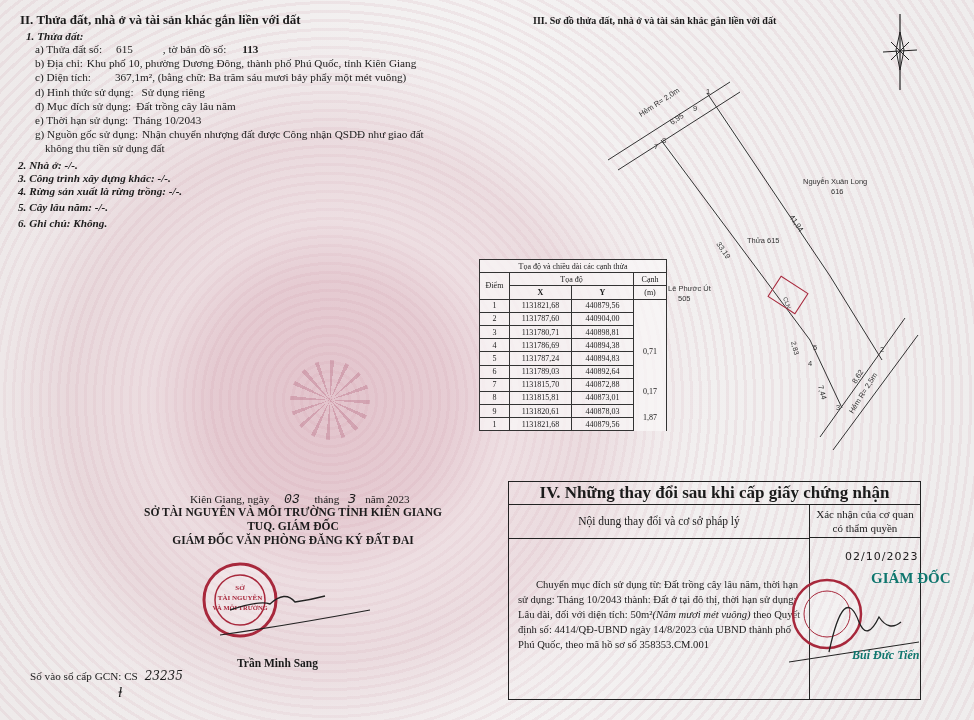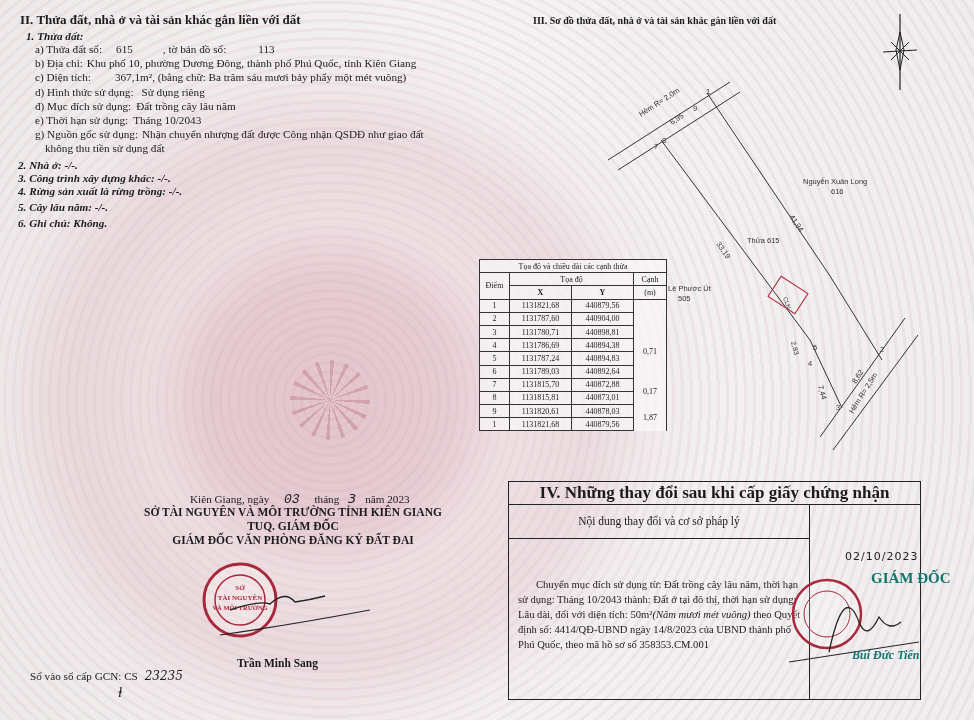--- a/index.html
+++ b/index.html
@@ -57,21 +57,21 @@
 <div class="bg-paper"></div>
 <div class="sun"></div>
 
 <div class="left-col">
   <div class="sec-title" style="margin-left:2px;">II. Thửa đất, nhà ở và tài sản khác gắn liền với đất</div>
   <div class="ital indent1" style="margin-top:2px;">1. Thửa đất:</div>
   <div class="line indent2 row">
     <span>a) Thửa đất số:</span>
     <span style="margin-left:14px;">615</span>
     <span style="margin-left:30px;">, tờ bản đồ số:</span>
-    <span style="margin-left:32px;">113</span>
+    <span style="margin-left:16px;font-weight:bold;">113</span>
   </div>
   <div class="line indent2 row">
     <span>b) Địa chỉ:</span>
     <span style="margin-left:4px;">Khu phố 10, phường Dương Đông, thành phố Phú Quốc, tỉnh Kiên Giang</span>
   </div>
   <div class="line indent2 row">
     <span>c) Diện tích:</span>
     <span style="margin-left:24px;">367,1m², (bằng chữ: Ba trăm sáu mươi bảy phẩy một mét vuông)</span>
   </div>
   <div class="line indent2 row">
@@ -247,20 +247,24 @@
         <td class="pt">1</td>
         <td class="x">1131821,68</td>
         <td class="y">440879,56</td>
       </tr>
 </tbody>
   </table>
 
 <div class="box4">
   <div class="hdr">IV. Những thay đổi sau khi cấp giấy chứng nhận</div>
   <div class="c1h">Nội dung thay đổi và cơ sở pháp lý</div>
+  <div class="c2h">
+    <div>Xác nhận của cơ quan</div>
+    <div>có thẩm quyền</div>
+  </div>
   <div class="c2b"></div>
   <div class="change-text">
     <div class="first">Chuyển mục đích sử dụng từ: Đất trồng cây lâu năm, thời hạn</div>
     <div>sử dụng: Tháng 10/2043 thành: Đất ở tại đô thị, thời hạn sử dụng:</div>
     <div><span>Lâu dài, đối với diện tích: 50m²</span><span style="font-style:italic;">(Năm mươi mét vuông)</span><span> theo Quyết</span></div>
     <div>định số: 4414/QĐ-UBND ngày 14/8/2023 của UBND thành phố</div>
     <div>Phú Quốc, theo mã hồ sơ số 358353.CM.001</div>
   </div>
   <div class="abs" style="left:336px; top:68px; font-family:'DejaVu Sans',sans-serif; font-size:11px; letter-spacing:1px;">02/10/2023</div>
   <div class="abs red" style="left:362px; top:88px; font-weight:bold; font-size:15px;">GIÁM ĐỐC</div>

